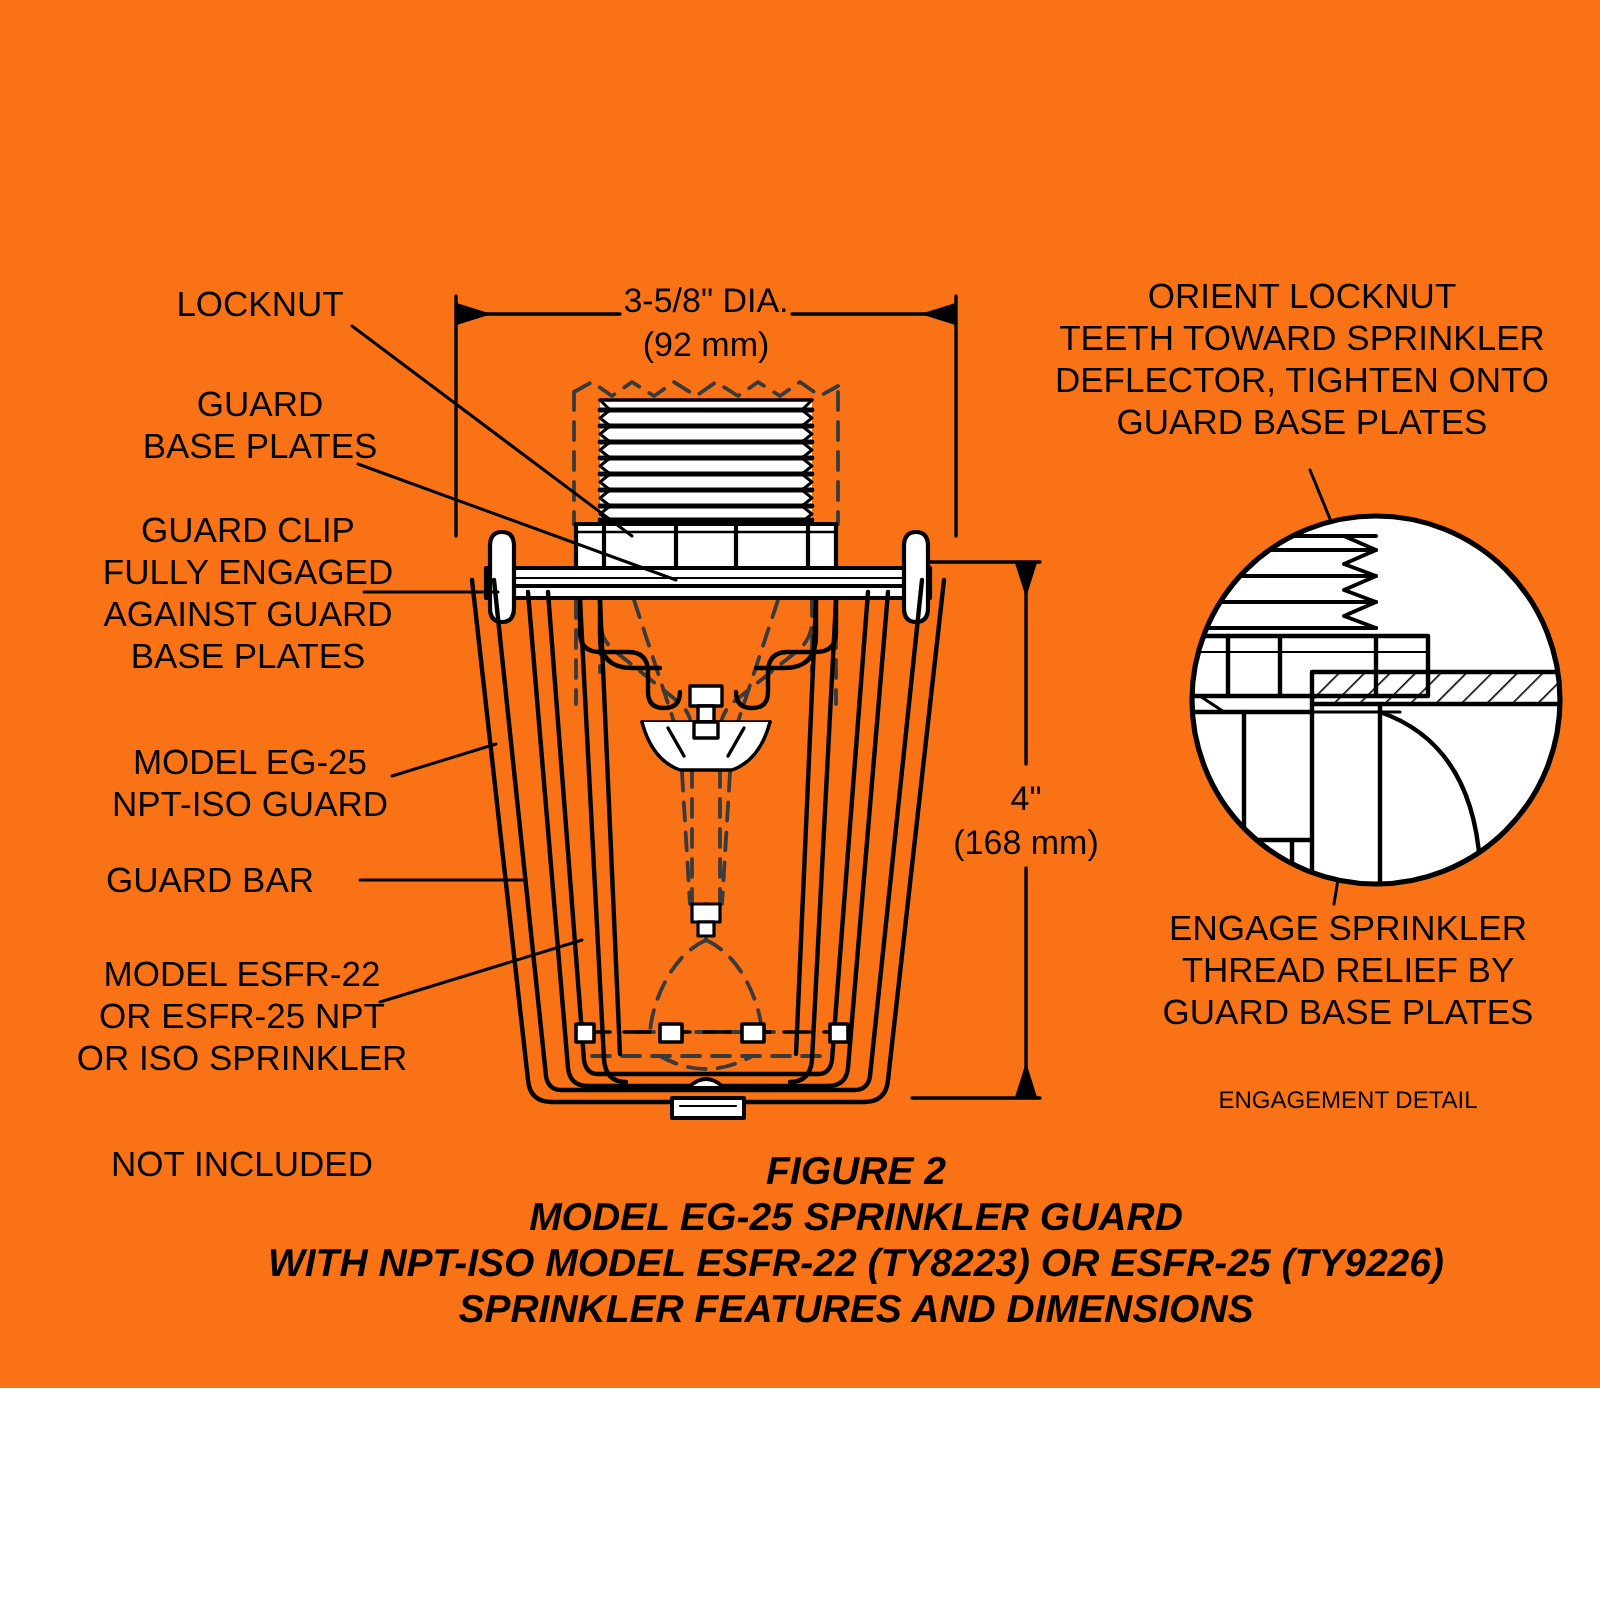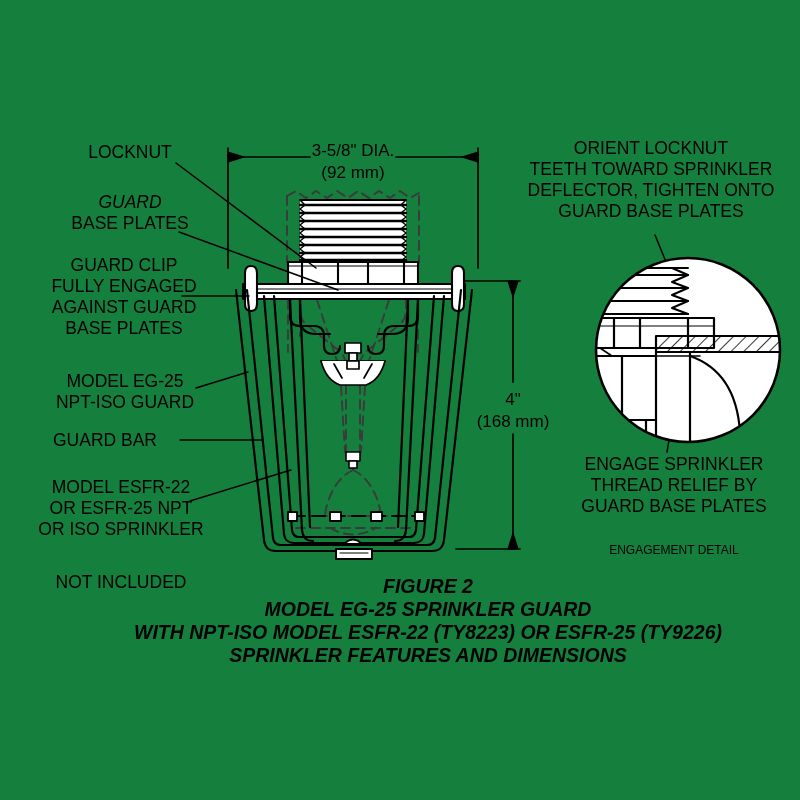--- a/index.html
+++ b/index.html
@@ -4,22 +4,22 @@
 <title>Figure 2 — Model EG-25 Sprinkler Guard</title>
 <style>
   html, body {
     margin: 0;
     padding: 0;
     background: #ffffff;
   }
   #page {
     position: relative;
     width: 800px;
-    height: 800px;
-    background: #15803d;
+    height: 694px;
+    background: #f97316;
     overflow: hidden;
     font-family: "Liberation Sans", sans-serif;
   }
   #drawing {
     position: absolute;
     left: 0;
     top: 0;
     width: 800px;
     height: 800px;
   }
@@ -301,21 +301,21 @@
         </g>
 
         <circle cx="688" cy="350" r="92" fill="none" stroke="#000" stroke-width="2.6"></circle>
       </g>
 
     </g>
   </svg>
 
   <div class="lbl" style="left:40px; top:142px; width:180px;">LOCKNUT</div>
 
-  <div class="lbl" style="left:40px; top:192px; width:180px;font-style:italic;">GUARD</div>
+  <div class="lbl" style="left:40px; top:192px; width:180px;">GUARD</div>
   <div class="lbl" style="left:40px; top:213px; width:180px;">BASE PLATES</div>
 
   <div class="lbl" style="left:28px; top:255px; width:192px;">GUARD CLIP</div>
   <div class="lbl" style="left:28px; top:276px; width:192px;">FULLY ENGAGED</div>
   <div class="lbl" style="left:28px; top:297px; width:192px;">AGAINST GUARD</div>
   <div class="lbl" style="left:28px; top:318px; width:192px;">BASE PLATES</div>
 
   <div class="lbl" style="left:30px; top:371px; width:190px;">MODEL EG-25</div>
   <div class="lbl" style="left:30px; top:392px; width:190px;">NPT-ISO GUARD</div>
 

